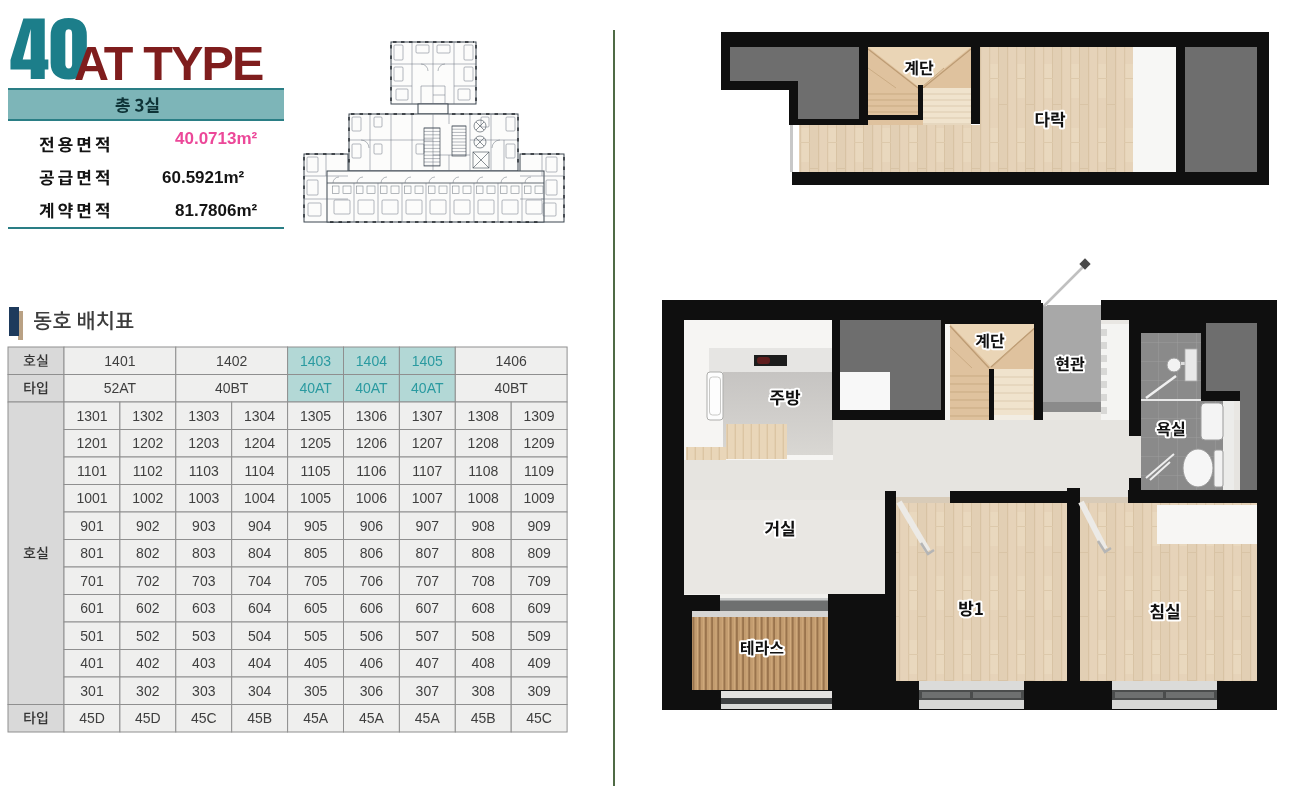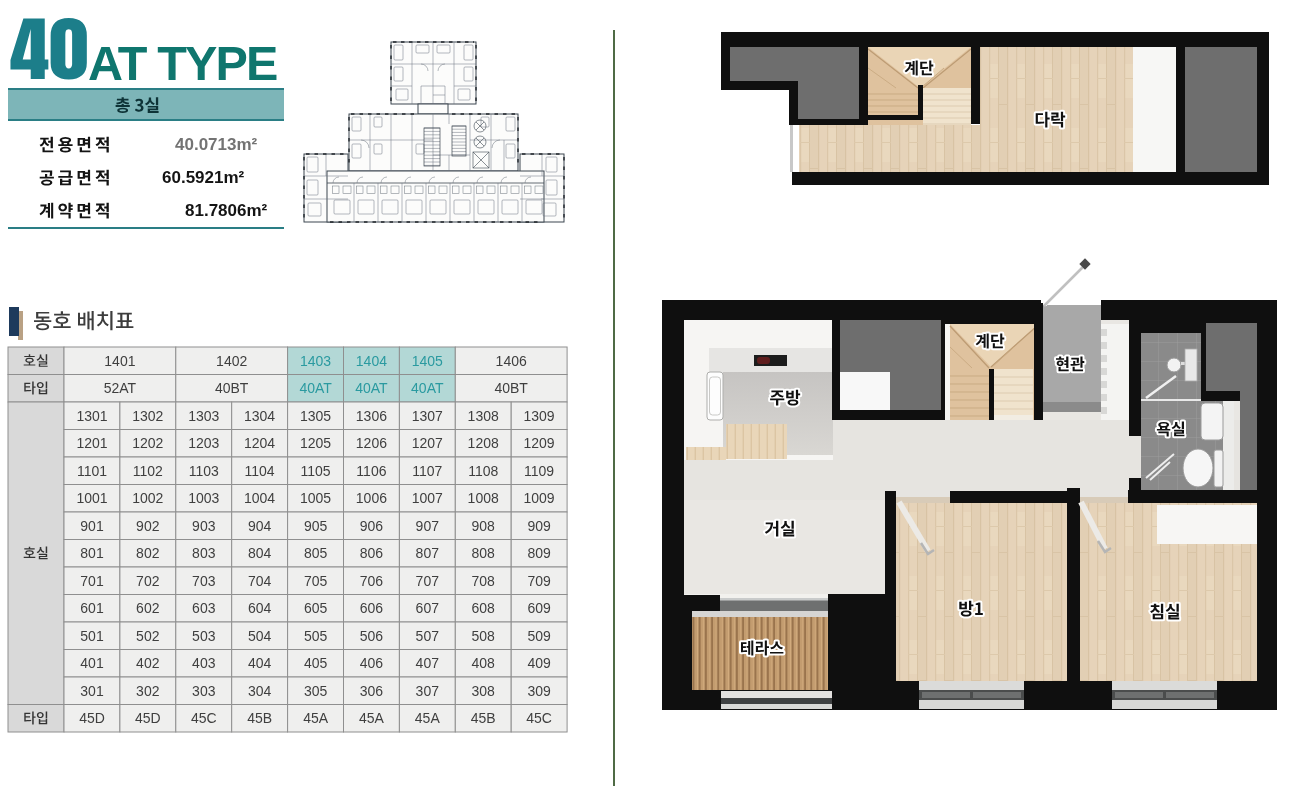--- a/index.html
+++ b/index.html
@@ -3,35 +3,35 @@
 *{margin:0;padding:0;box-sizing:border-box}
 html,body{width:1300px;height:808px;background:#fff;overflow:hidden;
 font-family:"Liberation Sans",sans-serif;position:relative}
 .abs{position:absolute}
 </style></head><body>
 <svg class="abs" style="left:0;top:0" width="300" height="90" viewBox="0 0 300 90">
 <g transform="translate(9.8,79) scale(1.131,1)">
       <path d="M18.5 0.0V-9.5H0.6V-19.0L12.0 -60.4H30.9V-19.6H34.1V-9.5H30.9V0.0ZM11.4 -19.6H18.5V-50.1Z M52.1 0.5Q44.5 0.5 40.3 -3.7Q36.1 -8.0 36.1 -16.1V-43.4Q36.1 -51.9 40.1 -56.4Q44.0 -61.0 52.1 -61.0Q60.2 -61.0 64.2 -56.4Q68.1 -51.9 68.1 -43.4V-16.1Q68.1 -8.0 63.9 -3.7Q59.8 0.5 52.1 0.5ZM52.1 -10.6Q53.5 -10.6 54.3 -11.8Q55.1 -13.1 55.1 -14.7V-44.5Q55.1 -46.6 54.6 -48.2Q54.2 -49.8 52.1 -49.8Q50.0 -49.8 49.6 -48.2Q49.1 -46.6 49.1 -44.5V-14.7Q49.1 -13.1 49.9 -11.8Q50.7 -10.6 52.1 -10.6Z" fill="#1c7e8a"></path>
     </g>
 </svg>
-<div class="abs" style="left:88px;top:35px;width:220px;font:bold 48.5px 'Liberation Sans',sans-serif;color:#0f766e;letter-spacing:-1.8px">AT&nbsp;TYPE</div>
+<div class="abs" style="left:74px;top:35px;width:220px;font:bold 48.5px 'Liberation Sans',sans-serif;color:#7f1d1d;letter-spacing:-1.8px">AT&nbsp;TYPE</div>
 <div class="abs" style="left:8px;top:88px;width:276px;height:2px;background:#2a7e85"></div>
 <div class="abs" style="left:8px;top:90px;width:276px;height:29px;background:#7db5b8"></div>
 <div class="abs" style="left:8px;top:119px;width:276px;height:2px;background:#2a7e85"></div>
 <svg class="abs" style="left:8px;top:90px" width="276" height="29" viewBox="0 0 276 29">
 <path transform="translate(106.9,21.5)" d="M0.7 -6.4H14.9V-4.6H0.7ZM6.7 -7.8H8.9V-5.5H6.7ZM6.7 -14.2H8.9V-11.9H6.7ZM6.5 -11.8H8.5V-11.5Q8.5 -10.6 8.1 -9.8Q7.7 -9.1 6.8 -8.5Q6.0 -7.9 4.8 -7.6Q3.6 -7.2 1.9 -7.1L1.3 -8.8Q2.7 -8.9 3.7 -9.2Q4.7 -9.4 5.3 -9.8Q5.9 -10.1 6.2 -10.6Q6.5 -11.0 6.5 -11.5ZM7.1 -11.8H9.1V-11.5Q9.1 -11.0 9.3 -10.6Q9.6 -10.1 10.3 -9.8Q10.9 -9.4 11.9 -9.2Q12.9 -8.9 14.3 -8.8L13.6 -7.1Q12.0 -7.2 10.8 -7.6Q9.6 -7.9 8.7 -8.5Q7.9 -9.1 7.5 -9.8Q7.1 -10.6 7.1 -11.5ZM2.0 -12.8H13.6V-11.1H2.0ZM7.8 -3.8Q10.4 -3.8 11.8 -3.1Q13.2 -2.5 13.2 -1.2Q13.2 0.1 11.8 0.8Q10.4 1.5 7.8 1.5Q5.2 1.5 3.8 0.8Q2.3 0.1 2.3 -1.2Q2.3 -2.5 3.8 -3.1Q5.2 -3.8 7.8 -3.8ZM7.8 -2.2Q6.2 -2.2 5.4 -1.9Q4.6 -1.7 4.6 -1.2Q4.6 -0.6 5.4 -0.4Q6.2 -0.2 7.8 -0.2Q9.4 -0.2 10.2 -0.4Q11.0 -0.6 11.0 -1.2Q11.0 -1.7 10.2 -1.9Q9.4 -2.2 7.8 -2.2Z M24.1 0.2Q23.2 0.2 22.4 0.0Q21.6 -0.2 21.0 -0.6Q20.4 -1.0 19.9 -1.5L21.1 -3.1Q21.7 -2.6 22.4 -2.2Q23.1 -1.8 23.9 -1.8Q24.6 -1.8 25.0 -2.0Q25.5 -2.2 25.8 -2.6Q26.1 -3.0 26.1 -3.6Q26.1 -4.2 25.8 -4.6Q25.5 -5.1 24.7 -5.3Q24.0 -5.6 22.6 -5.6V-7.4Q23.8 -7.4 24.4 -7.6Q25.1 -7.9 25.4 -8.3Q25.7 -8.7 25.7 -9.3Q25.7 -10.0 25.2 -10.4Q24.8 -10.8 24.0 -10.8Q23.3 -10.8 22.7 -10.6Q22.2 -10.3 21.6 -9.7L20.3 -11.3Q21.1 -12.0 22.1 -12.4Q23.0 -12.8 24.1 -12.8Q25.3 -12.8 26.2 -12.4Q27.1 -12.0 27.7 -11.3Q28.2 -10.5 28.2 -9.5Q28.2 -8.5 27.6 -7.7Q27.1 -7.0 26.1 -6.6V-6.5Q26.8 -6.3 27.4 -5.9Q27.9 -5.5 28.3 -4.9Q28.6 -4.2 28.6 -3.4Q28.6 -2.3 28.0 -1.4Q27.4 -0.6 26.4 -0.2Q25.4 0.2 24.1 0.2Z M41.0 -14.2H43.3V-6.3H41.0ZM32.8 -5.6H43.3V-1.3H35.1V0.3H32.8V-2.9H41.1V-3.9H32.8ZM32.8 -0.4H43.7V1.4H32.8ZM33.9 -13.9H35.8V-12.7Q35.8 -11.2 35.3 -9.9Q34.8 -8.6 33.8 -7.7Q32.8 -6.7 31.2 -6.2L30.1 -8.0Q31.1 -8.3 31.8 -8.8Q32.6 -9.3 33.0 -9.9Q33.5 -10.6 33.7 -11.3Q33.9 -12.0 33.9 -12.7ZM34.4 -13.9H36.2V-12.7Q36.2 -12.0 36.4 -11.3Q36.6 -10.6 37.1 -10.0Q37.5 -9.5 38.2 -9.0Q38.9 -8.5 39.9 -8.3L38.8 -6.5Q37.7 -6.8 36.8 -7.4Q36.0 -8.0 35.5 -8.9Q34.9 -9.7 34.6 -10.7Q34.4 -11.6 34.4 -12.7Z" fill="#0e3337"></path>
 </svg>
 <svg class="abs" style="left:0;top:125px" width="300" height="105" viewBox="0 0 300 105">
 <path transform="translate(39.0,26.0)" d="M9.1 -10.2H12.8V-8.3H9.1ZM11.6 -14.2H13.9V-2.8H11.6ZM3.5 -0.6H14.2V1.2H3.5ZM3.5 -3.7H5.7V0.5H3.5ZM4.3 -12.2H6.2V-11.2Q6.2 -9.7 5.7 -8.4Q5.2 -7.0 4.2 -6.0Q3.3 -5.0 1.7 -4.5L0.6 -6.3Q1.6 -6.6 2.3 -7.1Q3.0 -7.6 3.4 -8.3Q3.9 -9.0 4.1 -9.7Q4.3 -10.4 4.3 -11.2ZM4.8 -12.2H6.6V-11.2Q6.6 -10.3 7.0 -9.4Q7.4 -8.4 8.2 -7.7Q8.9 -7.0 10.2 -6.6L9.1 -4.8Q7.6 -5.3 6.7 -6.2Q5.7 -7.2 5.3 -8.5Q4.8 -9.8 4.8 -11.2ZM1.2 -13.2H9.7V-11.4H1.2Z M22.5 -9.0H24.8V-6.1H22.5ZM28.1 -9.0H30.3V-6.1H28.1ZM19.3 -6.8H33.6V-5.0H19.3ZM26.4 -4.2Q29.0 -4.2 30.4 -3.5Q31.9 -2.7 31.9 -1.3Q31.9 0.0 30.4 0.8Q29.0 1.5 26.4 1.5Q23.9 1.5 22.4 0.8Q20.9 0.0 20.9 -1.3Q20.9 -2.7 22.4 -3.5Q23.9 -4.2 26.4 -4.2ZM26.4 -2.5Q25.4 -2.5 24.7 -2.4Q23.9 -2.2 23.6 -2.0Q23.2 -1.7 23.2 -1.3Q23.2 -0.9 23.6 -0.7Q23.9 -0.4 24.7 -0.3Q25.4 -0.2 26.4 -0.2Q27.5 -0.2 28.2 -0.3Q28.9 -0.4 29.2 -0.7Q29.6 -0.9 29.6 -1.3Q29.6 -1.7 29.2 -2.0Q28.9 -2.2 28.2 -2.4Q27.5 -2.5 26.4 -2.5ZM26.4 -14.0Q28.2 -14.0 29.5 -13.6Q30.8 -13.3 31.5 -12.6Q32.1 -11.9 32.1 -11.0Q32.1 -10.0 31.5 -9.4Q30.8 -8.7 29.5 -8.3Q28.2 -8.0 26.4 -8.0Q24.7 -8.0 23.4 -8.3Q22.1 -8.7 21.4 -9.4Q20.7 -10.0 20.7 -11.0Q20.7 -11.9 21.4 -12.6Q22.1 -13.3 23.4 -13.6Q24.7 -14.0 26.4 -14.0ZM26.4 -12.3Q25.4 -12.3 24.6 -12.1Q23.9 -12.0 23.5 -11.7Q23.1 -11.4 23.1 -11.0Q23.1 -10.6 23.5 -10.3Q23.9 -10.0 24.6 -9.8Q25.4 -9.7 26.4 -9.7Q27.5 -9.7 28.3 -9.8Q29.0 -10.0 29.4 -10.3Q29.8 -10.6 29.8 -11.0Q29.8 -11.4 29.4 -11.7Q29.0 -12.0 28.3 -12.1Q27.5 -12.3 26.4 -12.3Z M45.6 -11.8H49.5V-10.0H45.6ZM45.6 -8.4H49.6V-6.6H45.6ZM38.6 -13.0H46.1V-5.3H38.6ZM43.8 -11.2H40.8V-7.1H43.8ZM48.9 -14.2H51.1V-2.8H48.9ZM40.7 -0.6H51.5V1.2H40.7ZM40.7 -3.8H43.0V0.4H40.7Z M60.2 -12.7H62.1V-11.7Q62.1 -10.2 61.6 -8.8Q61.1 -7.5 60.2 -6.5Q59.2 -5.5 57.7 -5.0L56.5 -6.8Q57.5 -7.1 58.2 -7.6Q58.9 -8.1 59.4 -8.8Q59.8 -9.5 60.0 -10.2Q60.2 -10.9 60.2 -11.7ZM60.7 -12.7H62.5V-11.7Q62.5 -10.8 62.9 -9.9Q63.3 -8.9 64.1 -8.2Q64.9 -7.5 66.1 -7.1L65.0 -5.3Q63.5 -5.8 62.6 -6.7Q61.6 -7.7 61.2 -9.0Q60.7 -10.3 60.7 -11.7ZM65.2 -10.5H68.2V-8.6H65.2ZM57.1 -13.4H65.6V-11.6H57.1ZM59.1 -4.2H69.8V1.5H67.5V-2.4H59.1ZM67.5 -14.2H69.8V-4.9H67.5Z" fill="#141414"></path>
 <path transform="translate(39.0,59.0)" d="M7.7 -4.4Q9.4 -4.4 10.7 -4.1Q11.9 -3.7 12.6 -3.1Q13.3 -2.4 13.3 -1.5Q13.3 -0.5 12.6 0.1Q11.9 0.8 10.7 1.2Q9.4 1.5 7.7 1.5Q6.0 1.5 4.8 1.2Q3.5 0.8 2.8 0.1Q2.1 -0.5 2.1 -1.5Q2.1 -2.4 2.8 -3.1Q3.5 -3.7 4.8 -4.1Q6.0 -4.4 7.7 -4.4ZM7.7 -2.7Q6.7 -2.7 5.9 -2.6Q5.2 -2.5 4.8 -2.2Q4.4 -1.9 4.4 -1.5Q4.4 -1.0 4.8 -0.8Q5.2 -0.5 5.9 -0.3Q6.7 -0.2 7.7 -0.2Q8.8 -0.2 9.5 -0.3Q10.3 -0.5 10.7 -0.8Q11.1 -1.0 11.1 -1.5Q11.1 -1.9 10.7 -2.2Q10.3 -2.5 9.5 -2.6Q8.8 -2.7 7.7 -2.7ZM2.3 -13.5H12.3V-11.8H2.3ZM0.7 -7.2H14.9V-5.4H0.7ZM6.0 -10.0H8.2V-6.8H6.0ZM11.0 -13.5H13.2V-12.2Q13.2 -11.3 13.2 -10.3Q13.1 -9.3 12.8 -8.0L10.5 -8.3Q10.9 -9.5 10.9 -10.4Q11.0 -11.3 11.0 -12.2Z M21.0 -5.3H23.3V-3.6H29.6V-5.3H31.9V1.3H21.0ZM23.3 -1.9V-0.5H29.6V-1.9ZM21.1 -13.6H31.1V-11.8H21.1ZM19.3 -8.1H33.6V-6.3H19.3ZM29.7 -13.6H31.9V-12.4Q31.9 -11.4 31.9 -10.3Q31.8 -9.2 31.5 -7.7L29.2 -7.6Q29.6 -9.1 29.6 -10.2Q29.7 -11.4 29.7 -12.4Z M45.6 -11.8H49.5V-10.0H45.6ZM45.6 -8.4H49.6V-6.6H45.6ZM38.6 -13.0H46.1V-5.3H38.6ZM43.8 -11.2H40.8V-7.1H43.8ZM48.9 -14.2H51.1V-2.8H48.9ZM40.7 -0.6H51.5V1.2H40.7ZM40.7 -3.8H43.0V0.4H40.7Z M60.2 -12.7H62.1V-11.7Q62.1 -10.2 61.6 -8.8Q61.1 -7.5 60.2 -6.5Q59.2 -5.5 57.7 -5.0L56.5 -6.8Q57.5 -7.1 58.2 -7.6Q58.9 -8.1 59.4 -8.8Q59.8 -9.5 60.0 -10.2Q60.2 -10.9 60.2 -11.7ZM60.7 -12.7H62.5V-11.7Q62.5 -10.8 62.9 -9.9Q63.3 -8.9 64.1 -8.2Q64.9 -7.5 66.1 -7.1L65.0 -5.3Q63.5 -5.8 62.6 -6.7Q61.6 -7.7 61.2 -9.0Q60.7 -10.3 60.7 -11.7ZM65.2 -10.5H68.2V-8.6H65.2ZM57.1 -13.4H65.6V-11.6H57.1ZM59.1 -4.2H69.8V1.5H67.5V-2.4H59.1ZM67.5 -14.2H69.8V-4.9H67.5Z" fill="#141414"></path>
 <path transform="translate(39.0,92.0)" d="M6.8 -10.1H9.9V-8.3H6.8ZM6.7 -6.2H9.9V-4.4H6.7ZM12.1 -14.2H14.2V1.5H12.1ZM8.9 -13.9H11.0V0.8H8.9ZM5.3 -12.4H7.5Q7.5 -10.2 6.9 -8.2Q6.4 -6.3 5.2 -4.7Q3.9 -3.1 1.7 -1.8L0.5 -3.3Q2.2 -4.4 3.3 -5.7Q4.4 -7.0 4.8 -8.5Q5.3 -10.0 5.3 -11.9ZM1.4 -12.4H6.1V-10.6H1.4Z M31.0 -12.2H33.7V-10.3H31.0ZM31.0 -8.8H33.7V-6.9H31.0ZM29.5 -14.2H31.7V-4.9H29.5ZM21.2 -4.3H31.7V1.5H29.5V-2.5H21.2ZM23.7 -13.4Q24.9 -13.4 25.9 -12.9Q26.9 -12.4 27.4 -11.5Q28.0 -10.7 28.0 -9.5Q28.0 -8.4 27.4 -7.5Q26.9 -6.7 25.9 -6.2Q24.9 -5.7 23.7 -5.7Q22.5 -5.7 21.5 -6.2Q20.6 -6.7 20.0 -7.5Q19.4 -8.4 19.4 -9.5Q19.4 -10.7 20.0 -11.5Q20.6 -12.4 21.5 -12.9Q22.5 -13.4 23.7 -13.4ZM23.7 -11.5Q23.1 -11.5 22.7 -11.2Q22.2 -11.0 21.9 -10.6Q21.6 -10.1 21.6 -9.5Q21.6 -8.9 21.9 -8.5Q22.2 -8.0 22.7 -7.8Q23.1 -7.6 23.7 -7.6Q24.3 -7.6 24.8 -7.8Q25.2 -8.0 25.5 -8.5Q25.8 -8.9 25.8 -9.5Q25.8 -10.1 25.5 -10.6Q25.2 -11.0 24.8 -11.2Q24.3 -11.5 23.7 -11.5Z M45.6 -11.8H49.5V-10.0H45.6ZM45.6 -8.4H49.6V-6.6H45.6ZM38.6 -13.0H46.1V-5.3H38.6ZM43.8 -11.2H40.8V-7.1H43.8ZM48.9 -14.2H51.1V-2.8H48.9ZM40.7 -0.6H51.5V1.2H40.7ZM40.7 -3.8H43.0V0.4H40.7Z M60.2 -12.7H62.1V-11.7Q62.1 -10.2 61.6 -8.8Q61.1 -7.5 60.2 -6.5Q59.2 -5.5 57.7 -5.0L56.5 -6.8Q57.5 -7.1 58.2 -7.6Q58.9 -8.1 59.4 -8.8Q59.8 -9.5 60.0 -10.2Q60.2 -10.9 60.2 -11.7ZM60.7 -12.7H62.5V-11.7Q62.5 -10.8 62.9 -9.9Q63.3 -8.9 64.1 -8.2Q64.9 -7.5 66.1 -7.1L65.0 -5.3Q63.5 -5.8 62.6 -6.7Q61.6 -7.7 61.2 -9.0Q60.7 -10.3 60.7 -11.7ZM65.2 -10.5H68.2V-8.6H65.2ZM57.1 -13.4H65.6V-11.6H57.1ZM59.1 -4.2H69.8V1.5H67.5V-2.4H59.1ZM67.5 -14.2H69.8V-4.9H67.5Z" fill="#141414"></path>
 </svg>
-<div class="abs" style="left:175px;top:135px;font:bold 17px 'Liberation Sans',sans-serif;color:#737373">40.0713m²</div>
+<div class="abs" style="left:175px;top:129px;font:bold 17px 'Liberation Sans',sans-serif;color:#ec4899">40.0713m²</div>
 <div class="abs" style="left:162px;top:168px;font:bold 17px 'Liberation Sans',sans-serif;color:#141414">60.5921m²</div>
-<div class="abs" style="left:185px;top:201px;font:bold 17px 'Liberation Sans',sans-serif;color:#141414">81.7806m²</div>
+<div class="abs" style="left:175px;top:201px;font:bold 17px 'Liberation Sans',sans-serif;color:#141414">81.7806m²</div>
 <div class="abs" style="left:8px;top:227px;width:276px;height:2px;background:#2a7e85"></div>
 <div class="abs" style="left:613px;top:30px;width:2px;height:756px;background:#4f6b45"></div>
 <div class="abs" style="left:18px;top:311px;width:5px;height:29px;background:#b9a184"></div>
 <div class="abs" style="left:9px;top:307px;width:10px;height:29px;background:#1e3a5c"></div>
 <svg class="abs" style="left:30px;top:303px" width="140" height="36" viewBox="0 0 140 36">
 <path transform="translate(3.0,25.5)" d="M1.0 -8.2H18.3V-6.4H1.0ZM8.6 -11.2H10.7V-7.5H8.6ZM3.1 -11.9H16.3V-10.1H3.1ZM3.1 -16.6H16.2V-14.9H5.3V-10.8H3.1ZM9.6 -5.2Q12.7 -5.2 14.5 -4.3Q16.2 -3.4 16.2 -1.8Q16.2 -0.1 14.5 0.8Q12.7 1.7 9.6 1.7Q6.5 1.7 4.8 0.8Q3.0 -0.1 3.0 -1.8Q3.0 -3.4 4.8 -4.3Q6.5 -5.2 9.6 -5.2ZM9.6 -3.6Q8.2 -3.6 7.2 -3.3Q6.2 -3.1 5.7 -2.7Q5.2 -2.4 5.2 -1.8Q5.2 -1.2 5.7 -0.8Q6.2 -0.4 7.2 -0.2Q8.2 0.0 9.6 0.0Q11.0 0.0 12.0 -0.2Q13.0 -0.4 13.5 -0.8Q14.0 -1.2 14.0 -1.8Q14.0 -2.4 13.5 -2.7Q13.0 -3.1 12.0 -3.3Q11.0 -3.6 9.6 -3.6Z M21.1 -14.8H36.8V-13.1H21.1ZM20.3 -2.2H37.7V-0.4H20.3ZM27.8 -5.0H30.0V-1.5H27.8ZM28.9 -12.0Q30.9 -12.0 32.3 -11.5Q33.8 -11.1 34.5 -10.3Q35.3 -9.5 35.3 -8.3Q35.3 -7.1 34.5 -6.3Q33.8 -5.5 32.3 -5.0Q30.9 -4.6 28.9 -4.6Q27.0 -4.6 25.5 -5.0Q24.1 -5.5 23.3 -6.3Q22.6 -7.1 22.6 -8.3Q22.6 -9.5 23.3 -10.3Q24.1 -11.1 25.5 -11.5Q27.0 -12.0 28.9 -12.0ZM28.9 -10.3Q27.6 -10.3 26.7 -10.0Q25.8 -9.8 25.3 -9.4Q24.8 -8.9 24.8 -8.3Q24.8 -7.7 25.3 -7.2Q25.8 -6.8 26.7 -6.6Q27.6 -6.3 28.9 -6.3Q30.2 -6.3 31.2 -6.6Q32.1 -6.8 32.6 -7.2Q33.1 -7.7 33.1 -8.3Q33.1 -8.9 32.6 -9.4Q32.1 -9.8 31.2 -10.0Q30.2 -10.3 28.9 -10.3ZM27.8 -17.2H30.0V-13.7H27.8Z M45.0 -15.7H47.0V-11.2H50.4V-15.7H52.4V-3.0H45.0ZM47.0 -9.4V-4.7H50.4V-9.4ZM58.6 -17.5H60.7V1.7H58.6ZM55.9 -10.0H59.3V-8.2H55.9ZM54.4 -17.1H56.5V0.8H54.4Z M77.3 -17.5H79.5V1.7H77.3ZM68.7 -12.7H70.5V-11.4Q70.5 -9.8 70.1 -8.4Q69.7 -6.9 69.0 -5.7Q68.3 -4.4 67.3 -3.4Q66.3 -2.5 65.1 -1.9L63.9 -3.6Q65.0 -4.1 65.9 -4.9Q66.8 -5.8 67.4 -6.8Q68.0 -7.8 68.4 -9.0Q68.7 -10.2 68.7 -11.4ZM69.2 -12.7H70.9V-11.4Q70.9 -10.2 71.2 -9.1Q71.6 -8.0 72.2 -7.0Q72.8 -6.0 73.7 -5.2Q74.6 -4.4 75.8 -3.9L74.6 -2.2Q73.4 -2.8 72.3 -3.7Q71.3 -4.6 70.6 -5.9Q69.9 -7.1 69.5 -8.5Q69.2 -9.9 69.2 -11.4ZM64.5 -14.2H75.1V-12.5H64.5ZM68.7 -17.1H70.9V-13.3H68.7Z M87.5 -7.0H89.7V-1.7H87.5ZM93.5 -7.0H95.7V-1.7H93.5ZM83.0 -2.3H100.4V-0.5H83.0ZM84.4 -15.8H98.8V-14.0H84.4ZM84.5 -8.2H98.8V-6.4H84.5ZM87.2 -14.3H89.4V-7.9H87.2ZM93.8 -14.3H96.0V-7.9H93.8Z" fill="#3d3d3d"></path>
 </svg>
 <svg class="abs" style="left:0;top:0" width="600" height="760" viewBox="0 0 600 760">
 <rect x="8.0" y="347.0" width="56.0" height="27.5" fill="#d9d9d9" stroke="#8f8f8f" stroke-width="1"></rect>
     <rect x="64.0" y="347.0" width="111.8" height="27.5" fill="#efefee" stroke="#8f8f8f" stroke-width="1"></rect>

